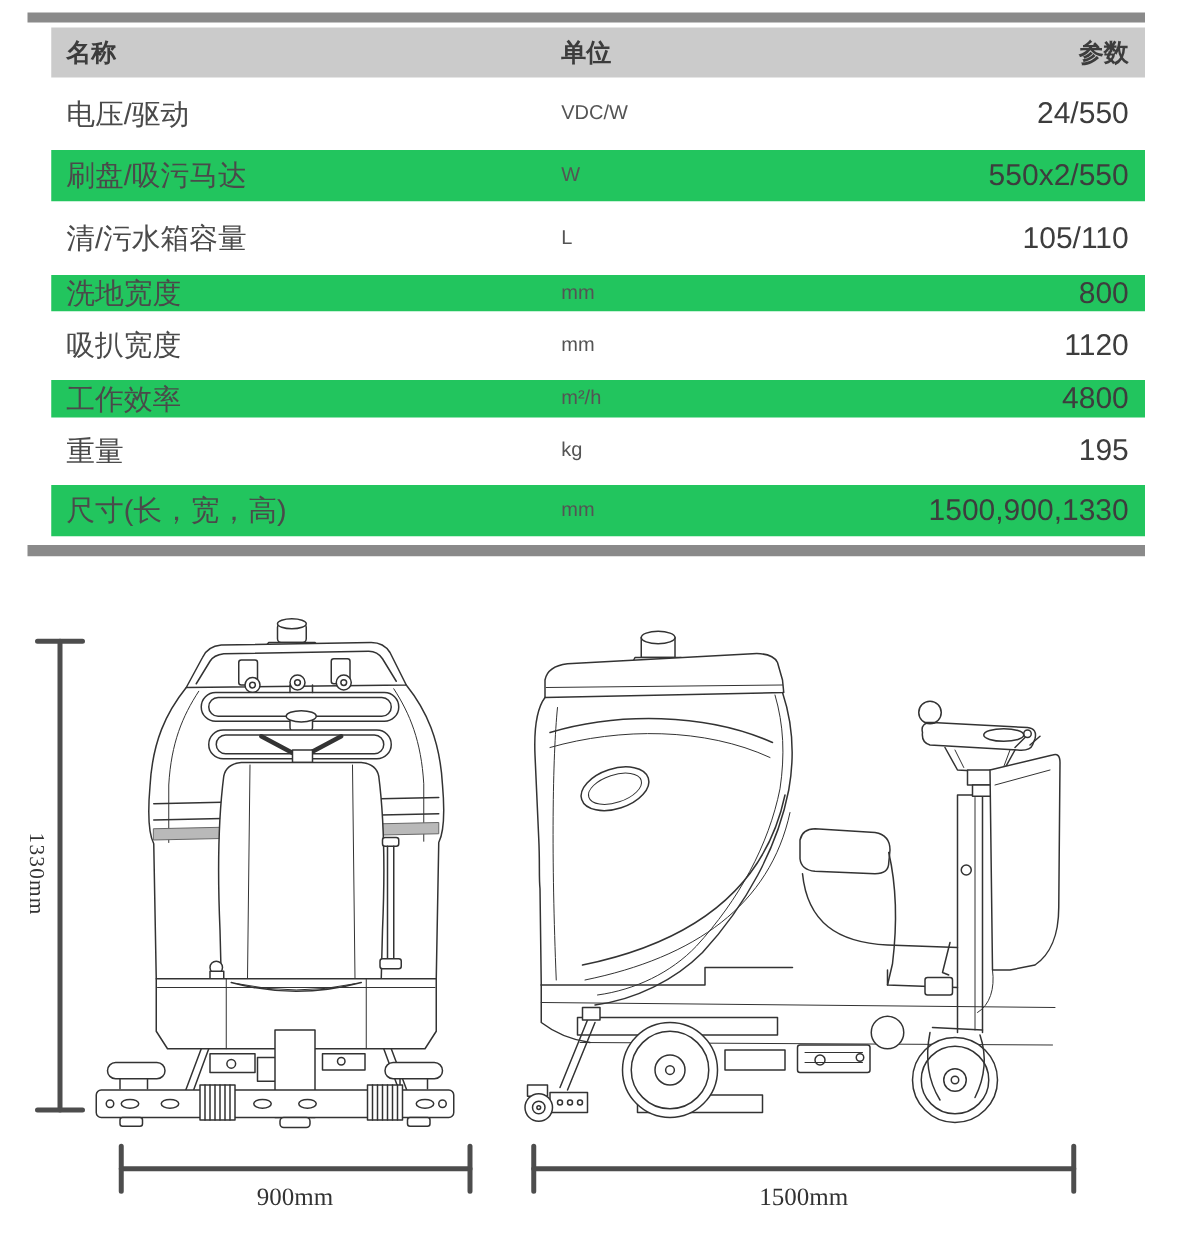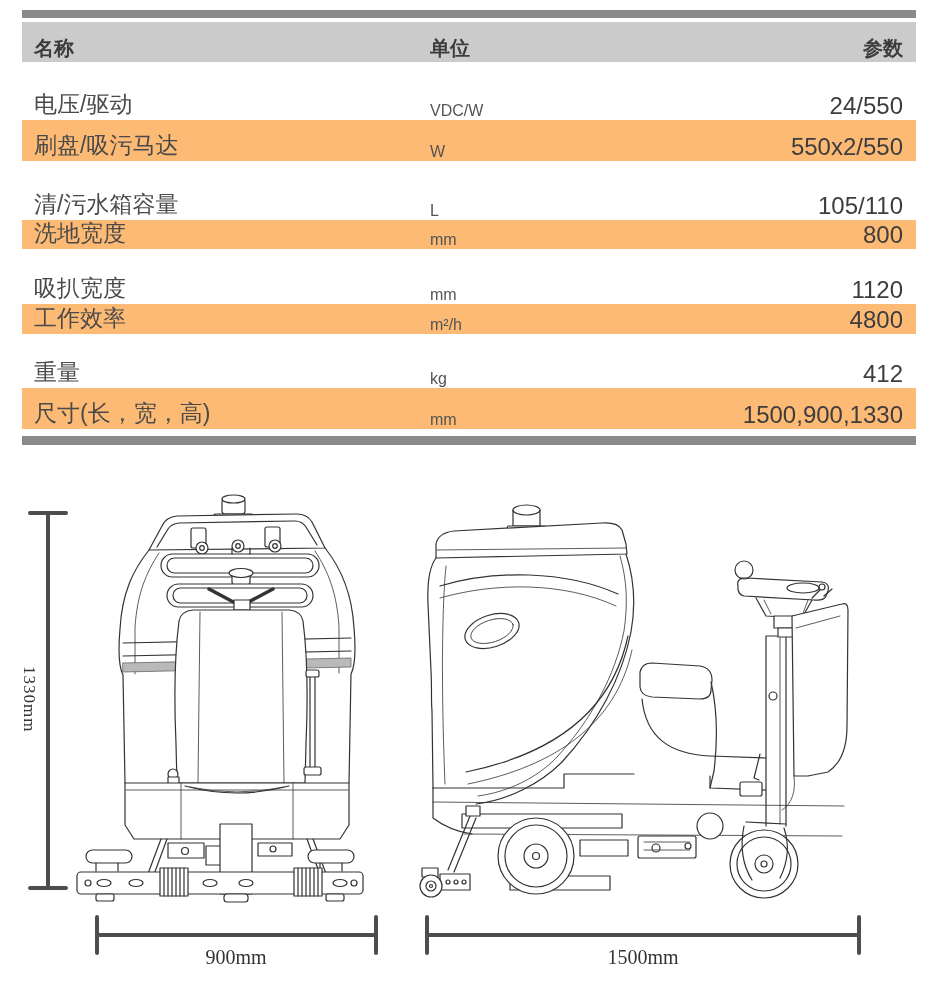--- a/index.html
+++ b/index.html
@@ -3,27 +3,27 @@
 <meta charset="utf-8">
 <style>
   html,body{margin:0;padding:0;background:#fff;}
   body{width:944px;height:987px;position:relative;font-family:"Liberation Sans","DejaVu Sans",sans-serif;-webkit-font-smoothing:antialiased;}
 
   
   .spec-table{position:absolute;left:22px;top:10px;width:894px;}
   .bar{height:8px;background:#8a8a8a;}
   .bar.bottom{height:9px;margin-top:7px;}
   .bar.top{margin-bottom:4px;}
-  .row{display:flex;align-items:flex-end;position:relative;}
+  .row{display:flex;align-items:center;position:relative;margin-left:19px;}
   .row .c-name{padding-left:12px;font-size:23px;color:#4a4a4a;}
   .row .c-unit{position:absolute;left:408px;font-family:Liberation Sans, sans-serif;font-size:16px;color:#545454;}
   .row .c-val{margin-left:auto;padding-right:13px;font-size:24px;color:#3d3d3d;}
   .row.head{height:40px;background:#cbcbcb;}
   .row.head .c-name,.row.head .c-unit,.row.head .c-val{font-weight:bold;font-size:20px;color:#3c3c3c;font-family:"Liberation Sans","DejaVu Sans",sans-serif;}
-  .row.gray{background:#fdba74;}
+  .row.gray{background:#22c55e;}
   .r1{height:58px;} .r2{height:41px;} .r3{height:59px;} .r4{height:29px;}
   .r5{height:55px;} .r6{height:30px;} .r7{height:54px;gap:45px;} .r8{height:41px;}
 
   
   .fig{position:absolute;top:486px;}
   .fig.front{left:10px;}
   .fig.side{left:404px;}
   svg .ln, svg path, svg rect, svg circle, svg ellipse, svg line{stroke:#333;fill:none;stroke-width:1.2;stroke-linejoin:round;stroke-linecap:round;}
   svg .w{fill:#fff;}
   svg .thin{stroke-width:0.8;}
@@ -71,21 +71,21 @@
     <span class="c-val">1120</span>
   </div>
   <div class="row r6 gray">
     <span class="c-name">工作效率</span>
     <span class="c-unit">m²/h</span>
     <span class="c-val">4800</span>
   </div>
   <div class="row r7">
     <span class="c-name">重量</span>
     <span class="c-unit">kg</span>
-    <span class="c-val">412</span>
+    <span class="c-val">195</span>
   </div>
   <div class="row r8 gray">
     <span class="c-name">尺寸(长，宽，高)</span>
     <span class="c-unit">mm</span>
     <span class="c-val">1500,900,1330</span>
   </div>
 
   <div class="bar bottom"></div>
 </div>
 

